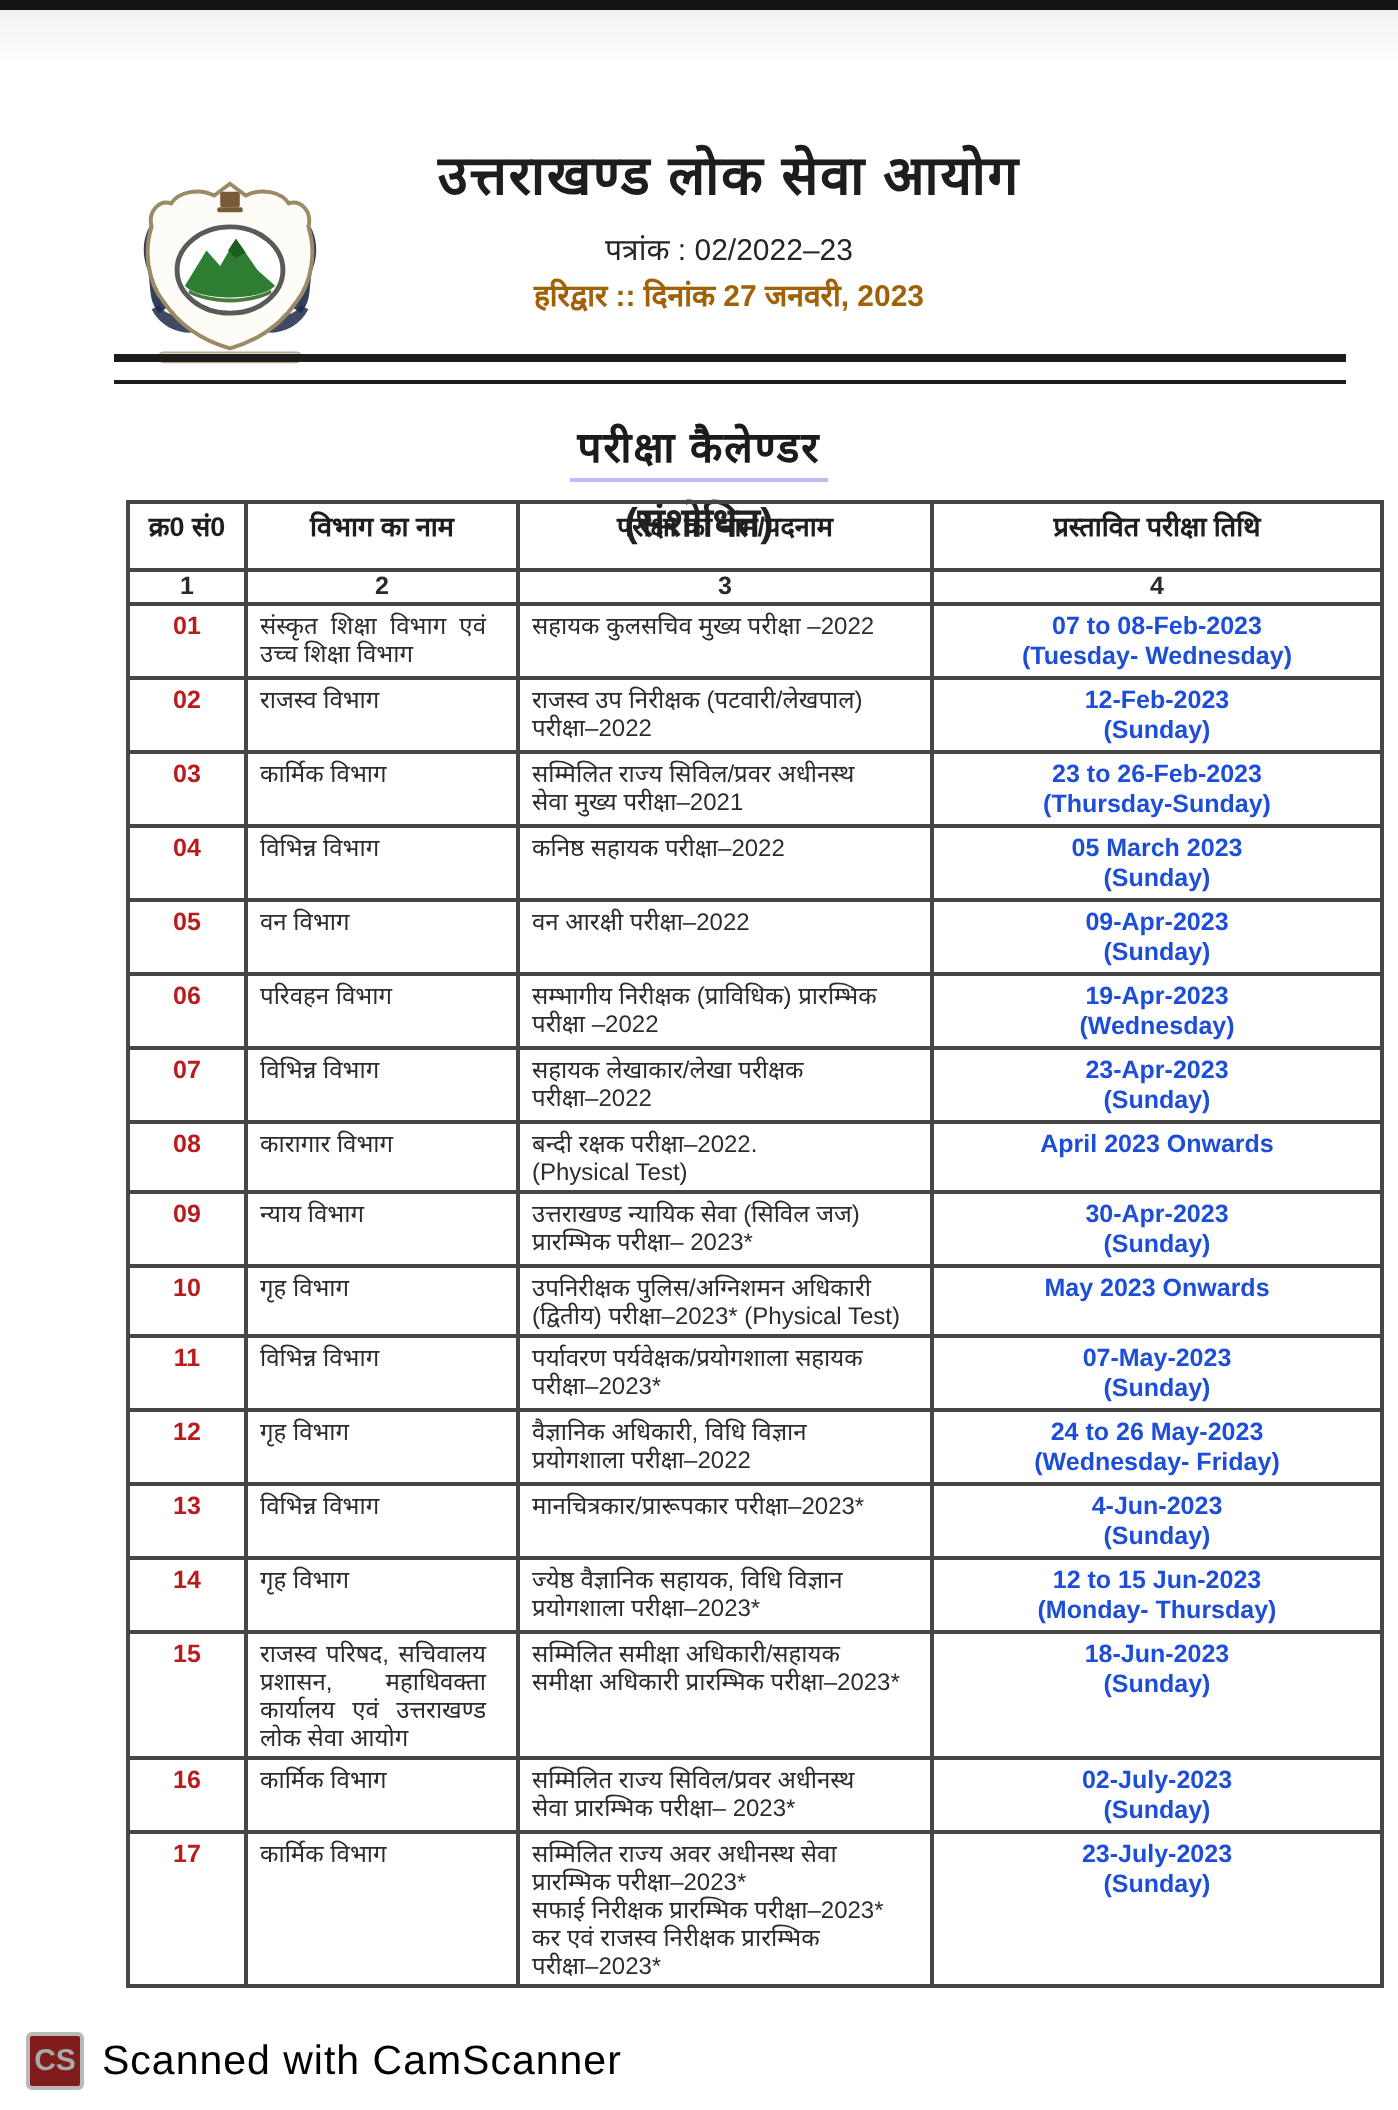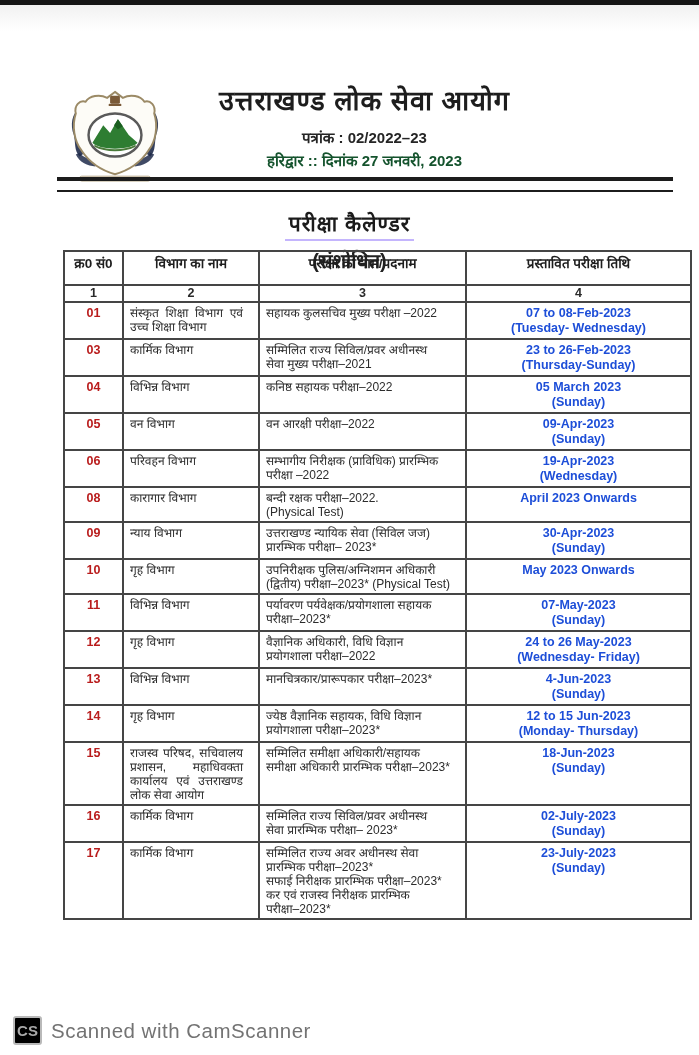--- a/index.html
+++ b/index.html
@@ -27,40 +27,40 @@
     width: 100%; height: 26px;
     background: linear-gradient(#f1f1f1, #ffffff);
   }
   .emblem {
     position: absolute;
     top: 86px; left: 66px;
     width: 98px; height: 100px;
   }
   .head-text {
     position: absolute;
-    top: 81px; left: 40px; right: 10px;
+    top: 68px; left: 40px; right: 10px;
     text-align: center;
   }
   .org-name {
     font-size: 27px;
     font-weight: bold;
     color: #1d1d1d;
     letter-spacing: 1px;
   }
   .letter-no {
     margin-top: 9px;
     font-size: 15px;
-    font-weight: bold;
+    font-weight: normal;
     color: #252525;
   }
   .place-date {
     margin-top: 3px;
     font-size: 15px;
     font-weight: bold;
-    color: #14532d;
+    color: #a16207;
   }
   .rule-double {
     position: absolute;
     top: 177px; left: 57px;
     width: 616px; height: 9px;
     border-top: 4px solid #1c1c1c;
     border-bottom: 2px solid #1c1c1c;
   }
   .title-block {
     position: absolute;
@@ -142,25 +142,25 @@
   .cs-badge {
     width: 25px; height: 25px;
     border: 2px solid #b9b9b9;
     border-radius: 3px;
     color: #a9a9a9;
     font-size: 15px;
     font-weight: bold;
     display: flex;
     align-items: center;
     justify-content: center;
-    background: #000000;
+    background: #7f1d1d;
   }
   .cs-text {
     font-size: 20.5px;
-    color: #737373;
+    color: #000000;
     letter-spacing: 0.5px;
   }
 </style>
 </head>
 <body>
 
 <div class="top-bar"></div>
 <div class="top-fade"></div>
 
 <div class="emblem">
@@ -222,20 +222,28 @@
   </thead>
   <tbody>
       <tr>
     <td class="c-sn">01</td>
     <td class="c-dept">संस्कृत शिक्षा विभाग एवं उच्च शिक्षा विभाग</td>
     <td class="c-exam">सहायक कुलसचिव मुख्य परीक्षा –2022</td>
     <td class="c-date">07 to 08-Feb-2023
 (Tuesday- Wednesday)</td>
   </tr>
       <tr>
+    <td class="c-sn">02</td>
+    <td class="c-dept">राजस्व विभाग</td>
+    <td class="c-exam">राजस्व उप निरीक्षक (पटवारी/लेखपाल)
+परीक्षा–2022</td>
+    <td class="c-date">12-Feb-2023
+(Sunday)</td>
+  </tr>
+      <tr>
     <td class="c-sn">03</td>
     <td class="c-dept">कार्मिक विभाग</td>
     <td class="c-exam">सम्मिलित राज्य सिविल/प्रवर अधीनस्थ
 सेवा मुख्य परीक्षा–2021</td>
     <td class="c-date">23 to 26-Feb-2023
 (Thursday-Sunday)</td>
   </tr>
       <tr>
     <td class="c-sn">04</td>
     <td class="c-dept">विभिन्न विभाग</td>
@@ -250,20 +258,28 @@
     <td class="c-date">09-Apr-2023
 (Sunday)</td>
   </tr>
       <tr>
     <td class="c-sn">06</td>
     <td class="c-dept">परिवहन विभाग</td>
     <td class="c-exam">सम्भागीय निरीक्षक (प्राविधिक) प्रारम्भिक
 परीक्षा –2022</td>
     <td class="c-date">19-Apr-2023
 (Wednesday)</td>
+  </tr>
+      <tr>
+    <td class="c-sn">07</td>
+    <td class="c-dept">विभिन्न विभाग</td>
+    <td class="c-exam">सहायक लेखाकार/लेखा परीक्षक
+परीक्षा–2022</td>
+    <td class="c-date">23-Apr-2023
+(Sunday)</td>
   </tr>
       <tr>
     <td class="c-sn">08</td>
     <td class="c-dept">कारागार विभाग</td>
     <td class="c-exam">बन्दी रक्षक परीक्षा–2022.
 (Physical Test)</td>
     <td class="c-date">April 2023 Onwards</td>
   </tr>
       <tr>
     <td class="c-sn">09</td>

